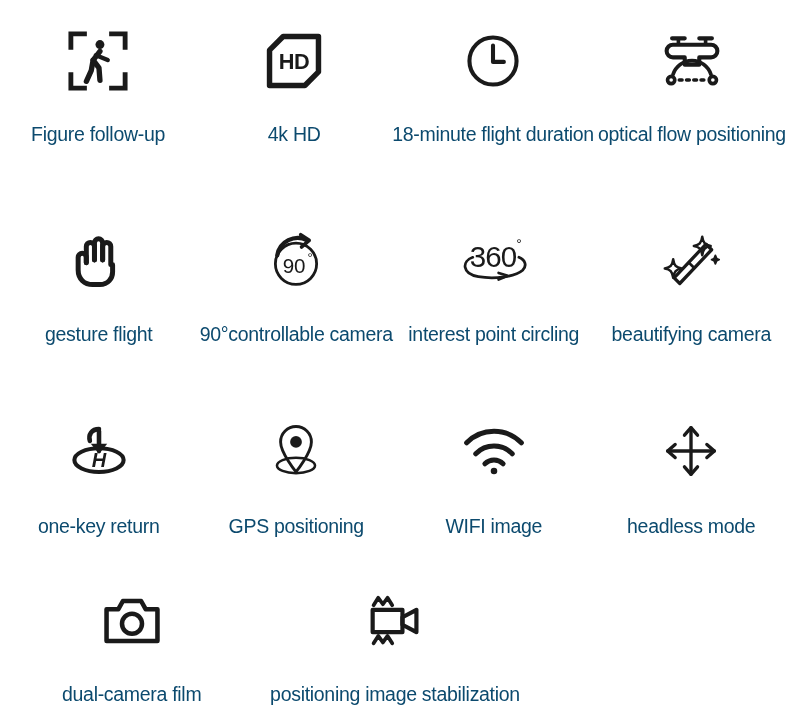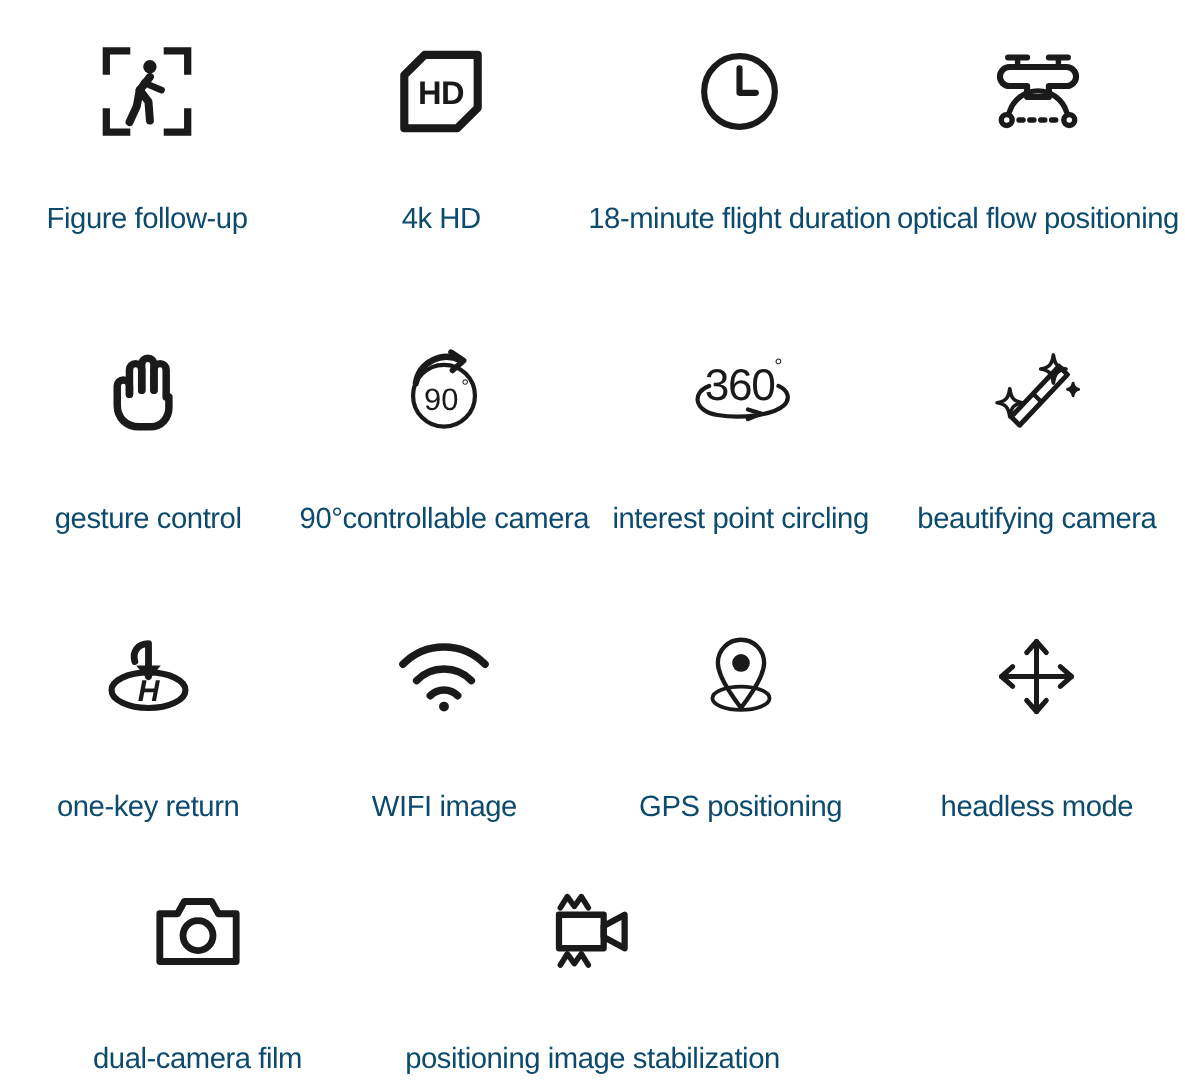--- a/index.html
+++ b/index.html
@@ -29,21 +29,20 @@
   .feature-row.r2 { height: 200px; padding-top: 22px; }
   .feature-row.r3 { height: 170px; padding-top: 12px; }
   .feature-row.r4 { height: 156px; padding-top: 12px; }
 
   .feature-cell {
     flex: 1 1 0;
     display: flex;
     flex-direction: column;
     align-items: center;
     justify-content: flex-start;
-    gap: 12px;
   }
   .icon-wrap {
     height: 78px;
     display: flex;
     align-items: center;
     justify-content: center;
   }
   .icon-wrap svg {
     display: block;
   }
@@ -124,21 +123,21 @@
 
     <div class="feature-cell">
       <div class="icon-wrap">
         <svg width="58" height="58" viewBox="0 0 64 64" fill="none" stroke="#1a1a1a" stroke-width="5.5" stroke-linecap="round" stroke-linejoin="round">
           <path d="M18 34 V16 a4.5 4.5 0 0 1 9 0 V31"></path>
           <path d="M27 31 V12 a4.5 4.5 0 0 1 9 0 V31"></path>
           <path d="M36 31 V16 a4.5 4.5 0 0 1 9 0 V36"></path>
           <path d="M18 34 V28 a4.5 4.5 0 0 0 -9 0 v14 c0 10 7 16 16 16 h8 c9 0 14 -7 14 -14 v-8"></path>
         </svg>
       </div>
-      <div class="feature-label">gesture control</div>
+      <div class="feature-label">gesture flight</div>
     </div>
 
     <div class="feature-cell">
       <div class="icon-wrap">
         <svg width="60" height="60" viewBox="0 0 64 64" fill="none" stroke="#1a1a1a">
           <circle cx="32" cy="35" r="22" stroke-width="3"></circle>
           <path d="M12 26 A22 22 0 0 1 44 10" stroke-width="4.5" stroke-linecap="round"></path>
           <path d="M37 4 L46 10 L38 17" stroke-width="4" stroke-linecap="round" stroke-linejoin="round" fill="none"></path>
           <text x="30" y="45" text-anchor="middle" font-family="Liberation Sans, sans-serif" font-size="22" fill="#1a1a1a" stroke="none">90</text>
           <text x="47" y="33" text-anchor="middle" font-family="Liberation Sans, sans-serif" font-size="14" fill="#1a1a1a" stroke="none">°</text>
@@ -184,39 +183,39 @@
           <path d="M34 6 C26 6 22 12 24 19" stroke-width="5" stroke-linecap="round" fill="none"></path>
           <path d="M34 8 L34 30" stroke-width="5" stroke-linecap="round"></path>
           <path d="M25 22 L34 33 L43 22 Z" fill="#1a1a1a" stroke="none"></path>
         </svg>
       </div>
       <div class="feature-label">one-key return</div>
     </div>
 
     <div class="feature-cell">
       <div class="icon-wrap">
+        <svg width="56" height="58" viewBox="0 0 60 64" fill="none" stroke="#1a1a1a">
+          <path d="M30 5 a17 17 0 0 1 17 17 c0 12 -17 33 -17 33 S13 34 13 22 A17 17 0 0 1 30 5 Z" stroke-width="3.2"></path>
+          <circle cx="30" cy="22" r="6.5" fill="#1a1a1a" stroke="none"></circle>
+          <ellipse cx="30" cy="48" rx="21" ry="8.5" stroke-width="2.8"></ellipse>
+        </svg>
+      </div>
+      <div class="feature-label">GPS positioning</div>
+    </div>
+
+    <div class="feature-cell">
+      <div class="icon-wrap">
         <svg width="62" height="50" viewBox="0 0 68 54" fill="none" stroke="#1a1a1a" stroke-linecap="round">
           <path d="M4 18 A42 42 0 0 1 64 18" stroke-width="5.5"></path>
           <path d="M14 30 A28 28 0 0 1 54 30" stroke-width="5.5"></path>
           <path d="M24 41 A14 14 0 0 1 44 41" stroke-width="5.5"></path>
           <circle cx="34" cy="49" r="3.6" fill="#1a1a1a" stroke="none"></circle>
         </svg>
       </div>
       <div class="feature-label">WIFI image</div>
-    </div>
-
-    <div class="feature-cell">
-      <div class="icon-wrap">
-        <svg width="56" height="58" viewBox="0 0 60 64" fill="none" stroke="#1a1a1a">
-          <path d="M30 5 a17 17 0 0 1 17 17 c0 12 -17 33 -17 33 S13 34 13 22 A17 17 0 0 1 30 5 Z" stroke-width="3.2"></path>
-          <circle cx="30" cy="22" r="6.5" fill="#1a1a1a" stroke="none"></circle>
-          <ellipse cx="30" cy="48" rx="21" ry="8.5" stroke-width="2.8"></ellipse>
-        </svg>
-      </div>
-      <div class="feature-label">GPS positioning</div>
     </div>
 
     <div class="feature-cell">
       <div class="icon-wrap">
         <svg width="56" height="56" viewBox="0 0 60 60" fill="none" stroke="#1a1a1a" stroke-width="3.6" stroke-linecap="round" stroke-linejoin="round">
           <path d="M30 5 V55 M5 30 H55"></path>
           <path d="M23 13 L30 5 L37 13"></path>
           <path d="M23 47 L30 55 L37 47"></path>
           <path d="M13 23 L5 30 L13 37"></path>
           <path d="M47 23 L55 30 L47 37"></path>

